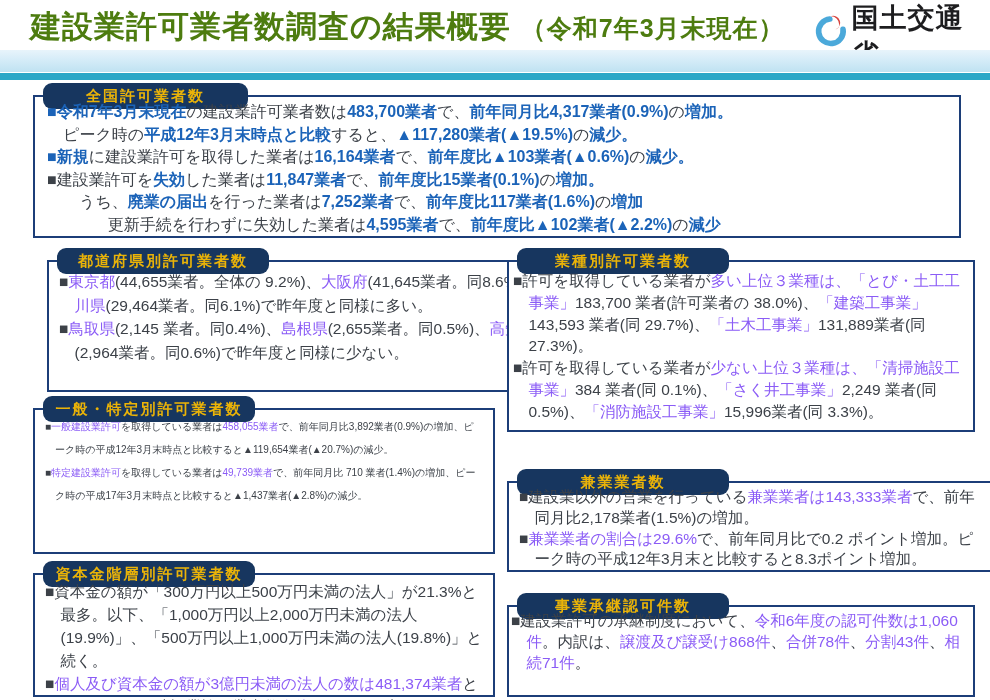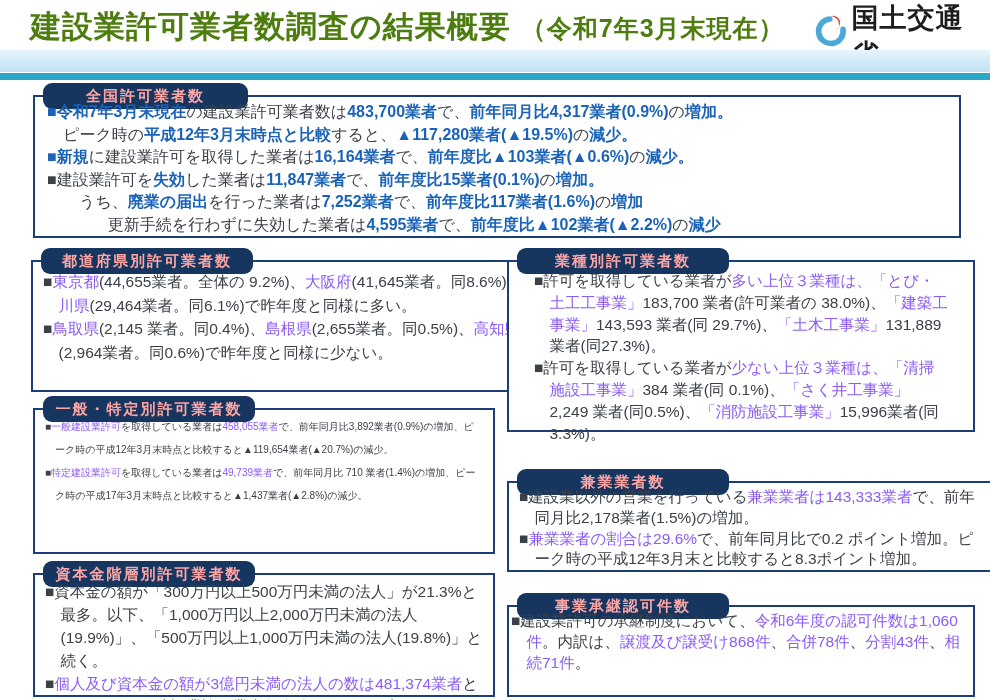--- a/index.html
+++ b/index.html
@@ -12,45 +12,45 @@
   .hdr-title .sub{font-size:25px;margin-left:10px;letter-spacing:1px;}
   .logo-wrap{position:absolute;left:810px;top:0px;display:flex;align-items:center;}
   .logo-svg{width:42px;height:44px;}
   .ministry{font-size:27px;color:#1d1d1f;font-weight:600;letter-spacing:1px;}
   .band1{position:absolute;left:0;top:50px;width:990px;height:22px;
          background:linear-gradient(#e8f4fb 0%,#d5ecf8 45%,#bfe2f2 100%);}
   .band2{position:absolute;left:0;top:73px;width:990px;height:7px;background:#2ba7c7;}
   
   .panel{position:absolute;border:2px solid #1c3e78;background:#fff;box-sizing:border-box;}
   .badge{position:absolute;top:-14px;height:26px;line-height:26px;background:#17365f;
-         color:#fca5a5;font-weight:bold;font-size:15px;text-align:center;
+         color:#eab308;font-weight:bold;font-size:15px;text-align:center;
          border-radius:9px;letter-spacing:2px;}
   .body{position:relative;}
   .bullet{margin:0;padding-left:1em;text-indent:-1em;color:#3c4148;}
   .ind1{text-indent:0;}
   .ind2{text-indent:0;padding-left:2em;}
   .ind3{text-indent:0;padding-left:3.8em;}
   .r-g{color:#3c4148;}
   .r-b{color:#1b63b8;font-weight:bold;}
   .r-lb{color:#8b5cf6;}
   
   .p-national{left:33px;top:95px;width:928px;height:143px;}
   .p-national .badge{left:8px;width:205px;}
   .p-national .body{padding:4px 12px;font-size:16px;line-height:22.5px;}
-  .p-pref{left:31px;top:260px;width:540px;height:132px;}
+  .p-pref{left:47px;top:260px;width:540px;height:132px;}
   .p-type{left:33px;top:408px;width:462px;height:146px;}
   .p-capital{left:33px;top:573px;width:462px;height:124px;}
   .p-industry{left:507px;top:260px;width:468px;height:172px;}
   .p-side{left:507px;top:481px;width:488px;height:91px;}
   .p-succession{left:507px;top:605px;width:468px;height:92px;}
   .col .badge{left:8px;width:212px;}
   .p-pref .body{padding:8px 10px;font-size:15.5px;line-height:23.5px;}
   .p-type .body{padding:5px 10px;font-size:10px;line-height:23px;}
   .p-capital .body{padding:5px 10px;font-size:15.5px;line-height:23px;}
-  .p-industry .body{padding:8px 25px;font-size:15.5px;line-height:21.8px;}
+  .p-industry .body{padding:8px 4px;font-size:15.5px;line-height:21.8px;}
   .p-side .body{padding:4px 10px;font-size:15.5px;line-height:20.8px;}
   .p-succession .body{padding:4px 2px;font-size:15.5px;line-height:20.8px;}
 </style>
 </head>
 <body>
 
 <div class="hdr-title">
   <span class="main">建設業許可業者数調査の結果概要</span><span class="sub">（令和7年3月末現在）</span>
 </div>
 

